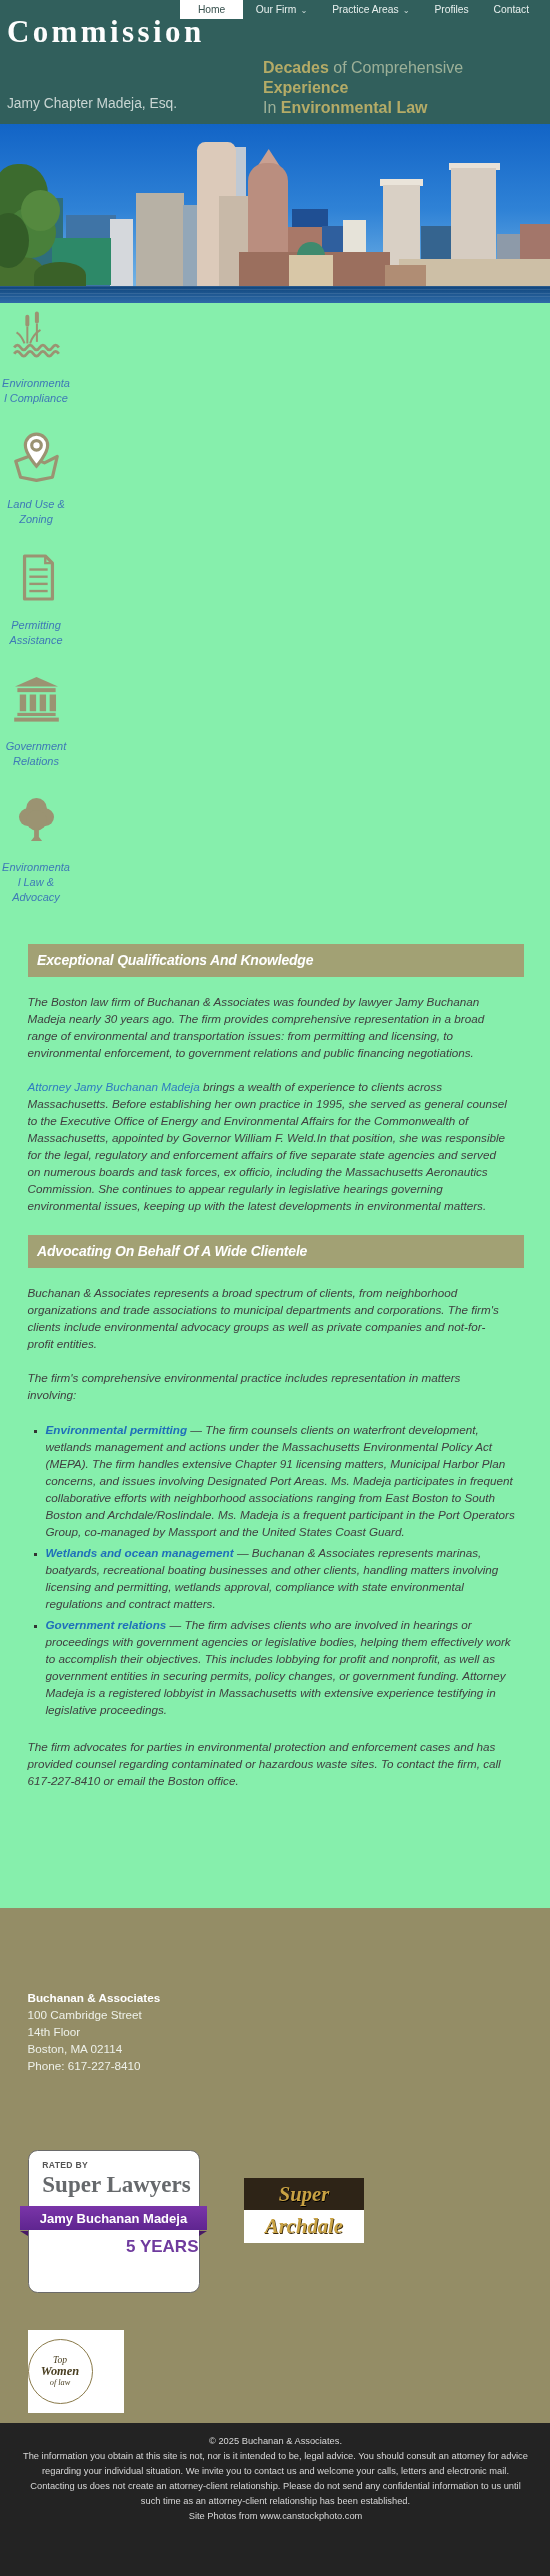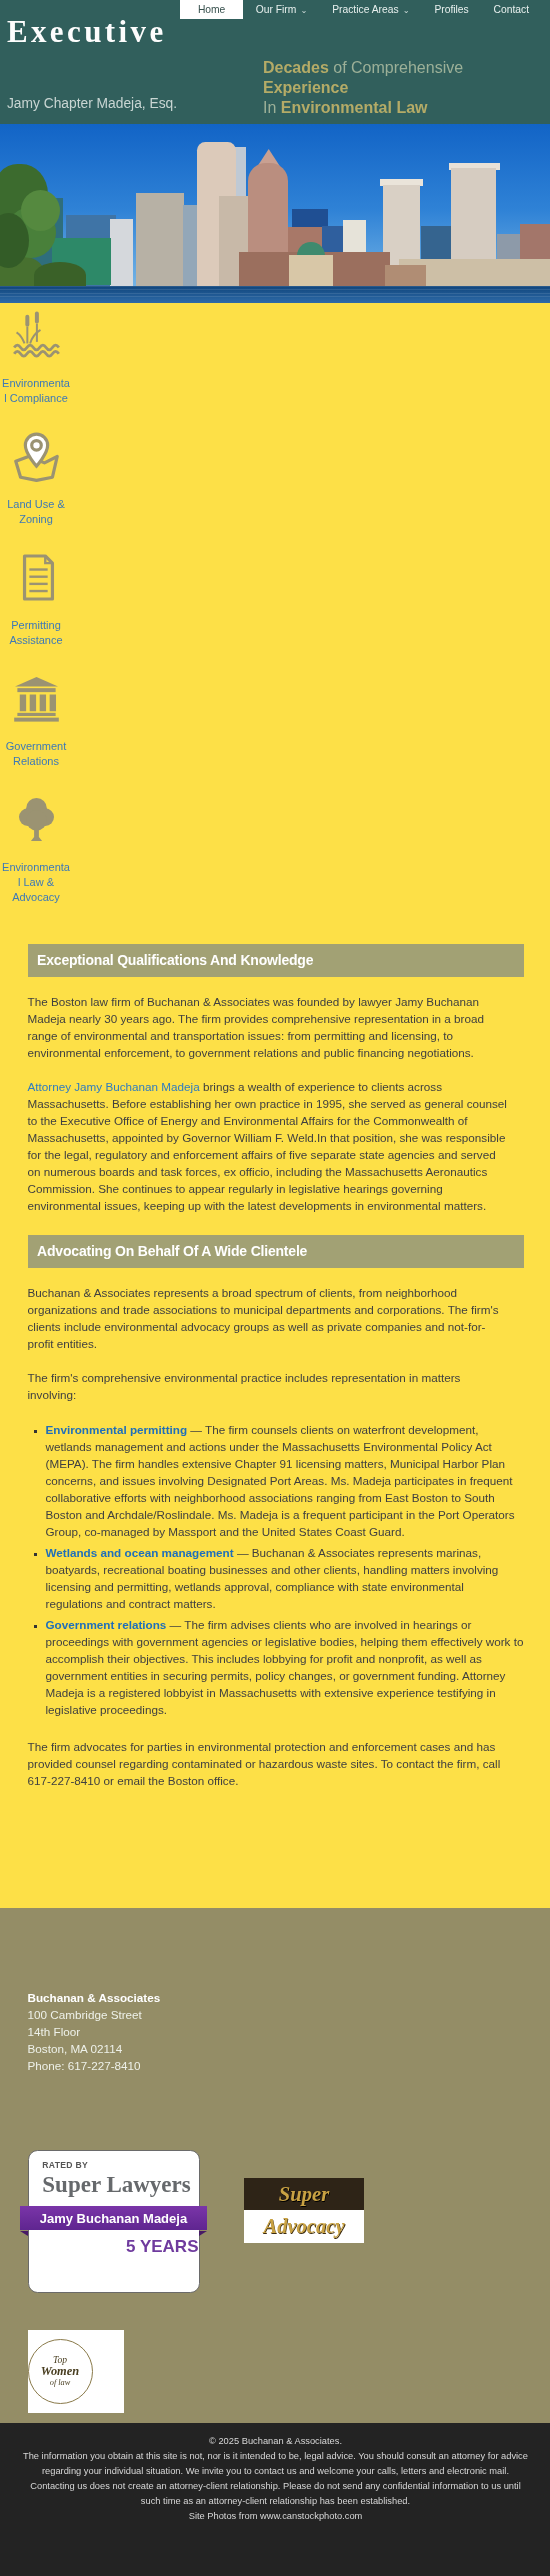--- a/index.html
+++ b/index.html
@@ -25,21 +25,21 @@
   .wg{background-image:
       repeating-linear-gradient(to right, rgba(0,0,0,.18) 0 0.7px, transparent 0.7px 4.1px),
       repeating-linear-gradient(to bottom, rgba(0,0,0,.14) 0 0.7px, transparent 0.7px 4.8px);}
   .hb{background-image:repeating-linear-gradient(to bottom, rgba(255,255,255,.28) 0 2.1px, rgba(0,0,0,.10) 2.1px 4.1px);}
   .water{left:0;top:162px;width:551px;height:17px;
     background:linear-gradient(180deg,#10457c,#2e6ba8),
     repeating-linear-gradient(to bottom, rgba(255,255,255,.10) 0 0.7px, transparent 0.7px 3.4px);
     background-blend-mode:screen;}
 
   
-  .page-body{position:relative;background:#fde047;}
+  .page-body{position:relative;background:#86efac;font-style:italic;}
   .sidebar{position:absolute;top:6.9px;left:0;width:72px;}
   .sb-item{display:flex;flex-direction:column;align-items:center;margin-bottom:25px;text-align:center;}
   .sb-item svg{display:block;margin-bottom:15px;}
   .sb-label{color:#3e79b6;font-size:11px;line-height:15px;width:69px;overflow-wrap:break-word;cursor:pointer;}
 
   
   .content{padding:641px 27.5px 20.6px 27.5px;min-height:943px;}
   .band{background:#a2a174;color:#ffffff;font-weight:bold;font-size:14px;line-height:20.6px;
     padding:6.2px 0 6.2px 9.6px;letter-spacing:-0.2px;}
   .content p{color:#404040;font-size:11.7px;line-height:17px;margin:16.5px 0 0 0;max-width:482px;}
@@ -99,21 +99,21 @@
 
 <div class="header">
   <div class="nav">
     <div class="nav-item active"><span>Home</span></div>
     <div class="nav-item"><span>Our Firm</span><span class="chev">⌄</span></div>
     <div class="nav-item"><span>Practice Areas</span><span class="chev">⌄</span></div>
     <div class="nav-item"><span>Profiles</span></div>
     <div class="nav-item"><span>Contact</span></div>
   </div>
   <div class="site-title">
-    <div class="l2">Executive</div>
+    <div class="l2">Commission</div>
   </div>
   <div class="attorney-line">Jamy Chapter Madeja, Esq.</div>
   <div class="tagline">
     <div><b>Decades</b><span class="lt"> of Comprehensive</span></div>
     <div><b>Experience</b></div>
     <div><span class="lt">In </span><b>Environmental Law</b></div>
   </div>
 </div>
 
 <div class="hero">
@@ -254,21 +254,21 @@
 
   <div class="sl-badge">
     <div class="sl-rated">RATED BY</div>
     <div class="sl-title">Super Lawyers</div>
     <div class="ribbon">Jamy Buchanan Madeja</div>
     <div class="sl-years">5 YEARS</div>
   </div>
 
   <div class="sl-gold">
     <div class="top"><span>Super</span></div>
-    <div class="bot">Advocacy</div>
+    <div class="bot">Archdale</div>
   </div>
 
   <div class="tw-badge">
     <div class="tw-circle">
       <div class="t1">Top</div>
       <div class="t2">Women</div>
       <div class="t3">of law</div>
     </div>
   </div>
 </div>

